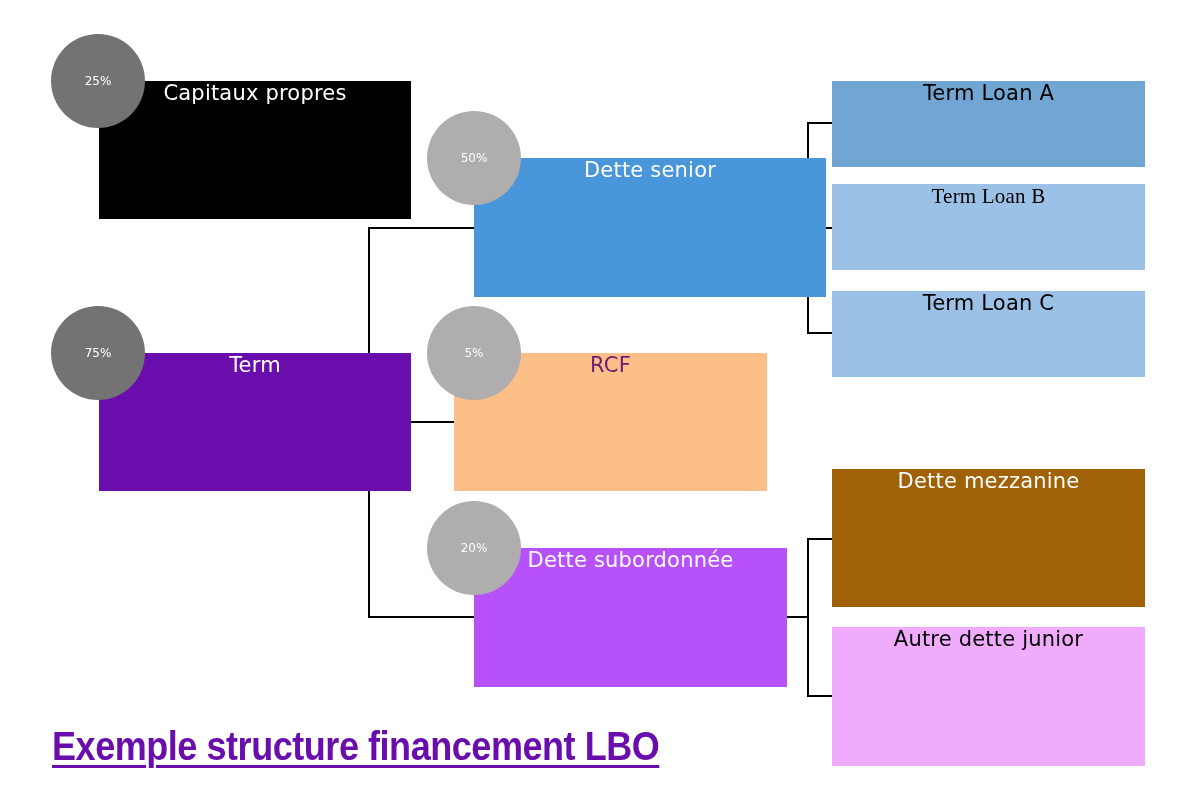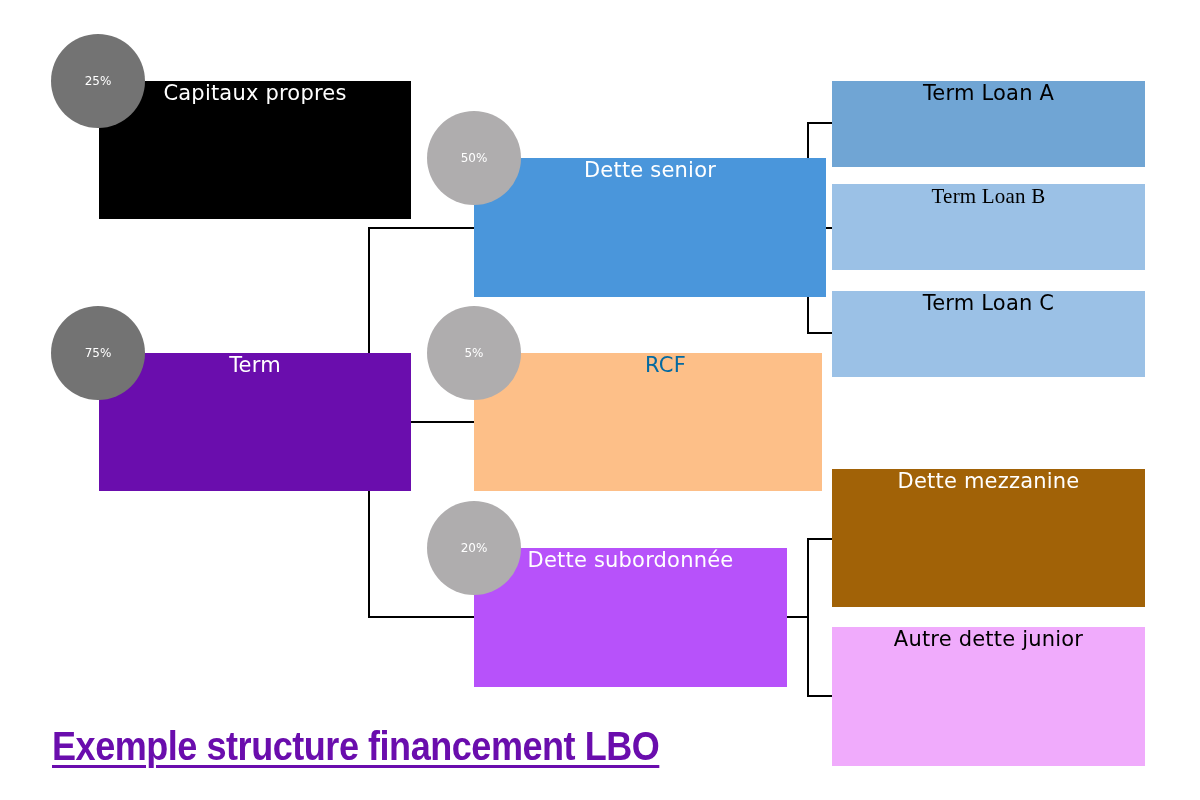--- a/index.html
+++ b/index.html
@@ -50,21 +50,21 @@
   <span>75%</span>
 </div>
 
 <div class="box" id="n-senior" style="left: 474px; top: 158px; width: 352px; height: 139px; background: rgb(74, 150, 219); color: rgb(255, 255, 255);">
   <span>Dette senior</span>
 </div>
 <div class="circle" id="c-senior" style="left: 474px; top: 158px; background: rgb(175, 173, 174);">
   <span>50%</span>
 </div>
 
-<div class="box" id="n-rcf" style="left: 474px; top: 353px; width: 313px; height: 138px; background: rgb(253, 191, 136); color: #0369a1; padding-left: 35px;">
+<div class="box" id="n-rcf" style="left: 454px; top: 353px; width: 313px; height: 138px; background: rgb(253, 191, 136); color: #701a75;">
   <span>RCF</span>
 </div>
 <div class="circle" id="c-rcf" style="left: 474px; top: 353px; background: rgb(175, 173, 174);">
   <span>5%</span>
 </div>
 
 <div class="box" id="n-sub" style="left: 474px; top: 548px; width: 313px; height: 139px; background: rgb(183, 82, 250); color: rgb(255, 255, 255);">
   <span>Dette subordonnée</span>
 </div>
 <div class="circle" id="c-sub" style="left: 474px; top: 548px; background: rgb(175, 173, 174);">

